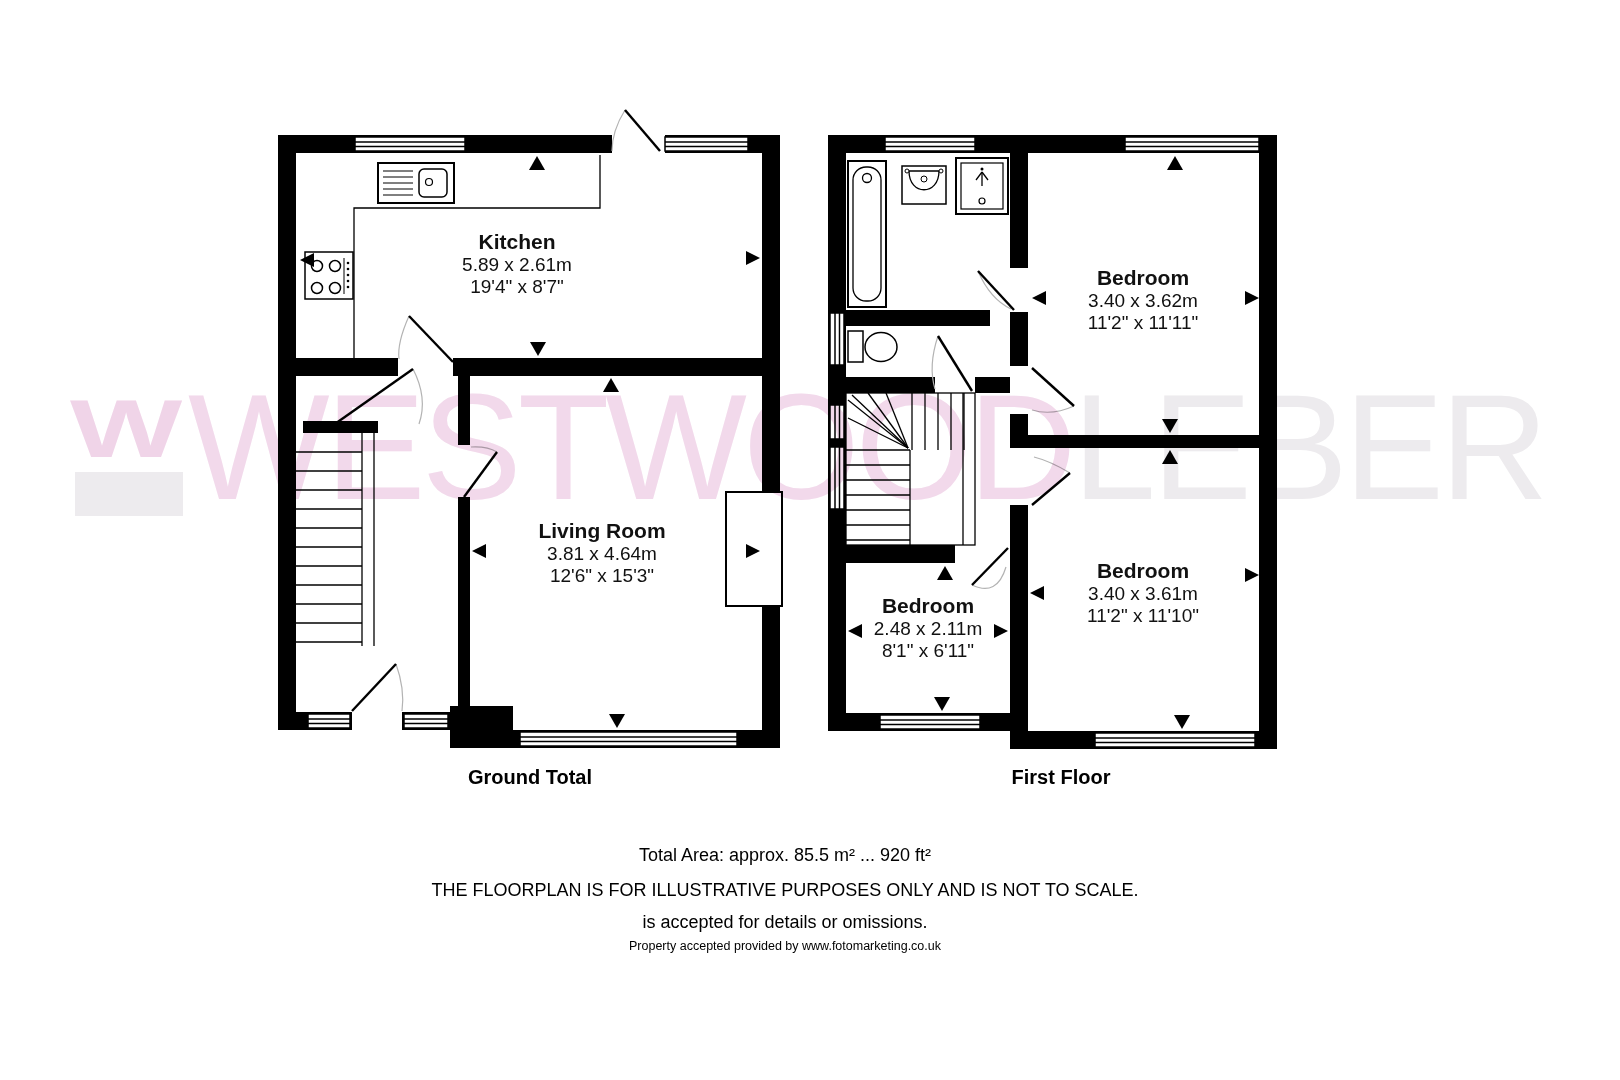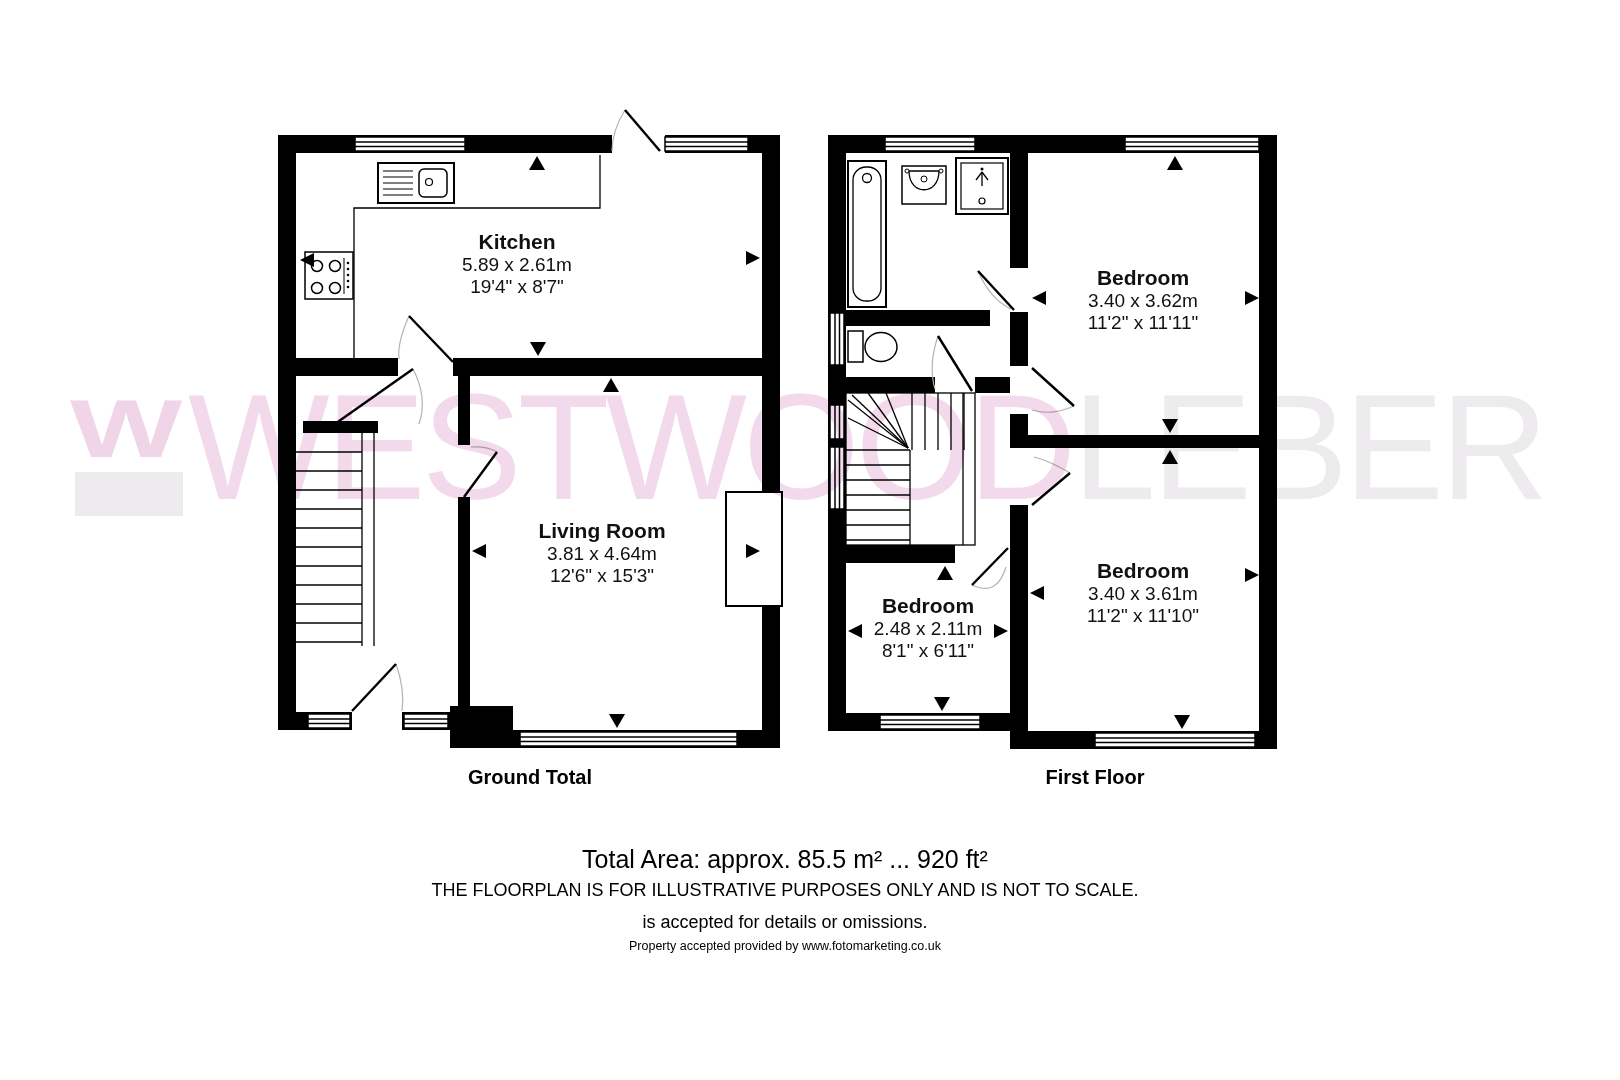--- a/index.html
+++ b/index.html
@@ -13,21 +13,21 @@
              pointer-events:none;}
   .wm-pink{color:#f2d9eb;}
   .wm-gray{color:#edebee;}
   .logo{position:absolute;left:70px;top:388px;width:115px;height:130px;mix-blend-mode:multiply;}
   .logo .sq{position:absolute;left:5px;top:84px;width:108px;height:44px;background:#edebee;}
   .logo .w{position:absolute;left:0;top:0;font-size:82px;font-weight:bold;color:#f0d4e8;
            transform:scaleX(1.45);transform-origin:left top;line-height:1;}
   .floor-label{position:absolute;top:766px;transform:translateX(-50%);
                font-size:20px;font-weight:bold;white-space:nowrap;}
   .total-area{position:absolute;top:845px;left:785px;transform:translateX(-50%);
-              font-size:25px;white-space:nowrap;}
+              font-size:18px;white-space:nowrap;}
   .disc{position:absolute;left:785px;transform:translateX(-50%);font-size:18px;white-space:nowrap;}
   .credit{position:absolute;top:939px;left:785px;transform:translateX(-50%);
           font-size:12.5px;white-space:nowrap;}
 </style>
 </head>
 <body>
 
 <div class="page">
 
   <svg width="1620" height="1080" viewBox="0 0 1620 1080" style="position:absolute;left:0;top:0;">
@@ -320,20 +320,20 @@
     </g>
   </svg>
 
   <div class="logo">
     <div class="sq"></div>
     <div class="w">W</div>
   </div>
   <div class="watermark"><span class="wm-pink">WESTWOOD</span><span class="wm-gray">LEBER</span></div>
 
   <div class="floor-label" style="left:530px;">Ground Total</div>
-  <div class="floor-label" style="left:1080px;padding-left:30px;">First Floor</div>
+  <div class="floor-label" style="left:1046px;padding-left:30px;">First Floor</div>
 
   <div class="total-area">Total Area: approx. 85.5 m² ... 920 ft²</div>
   <div class="disc" style="top:880px;">THE FLOORPLAN IS FOR ILLUSTRATIVE PURPOSES ONLY AND IS NOT TO SCALE.</div>
   <div class="disc" style="top:912px;">is accepted for details or omissions.</div>
   <div class="credit">Property accepted provided by www.fotomarketing.co.uk</div>
 
 </div>
 
 </body></html>

